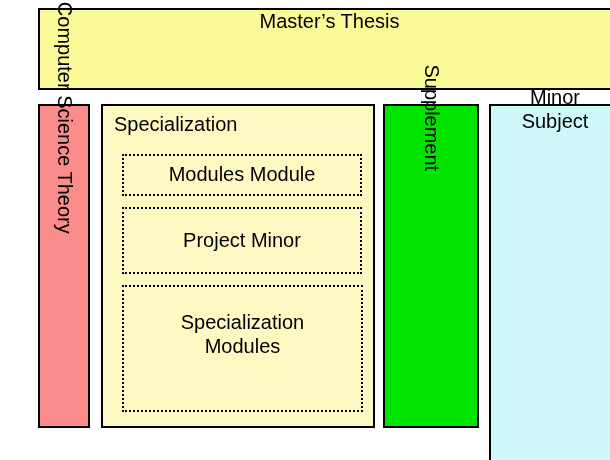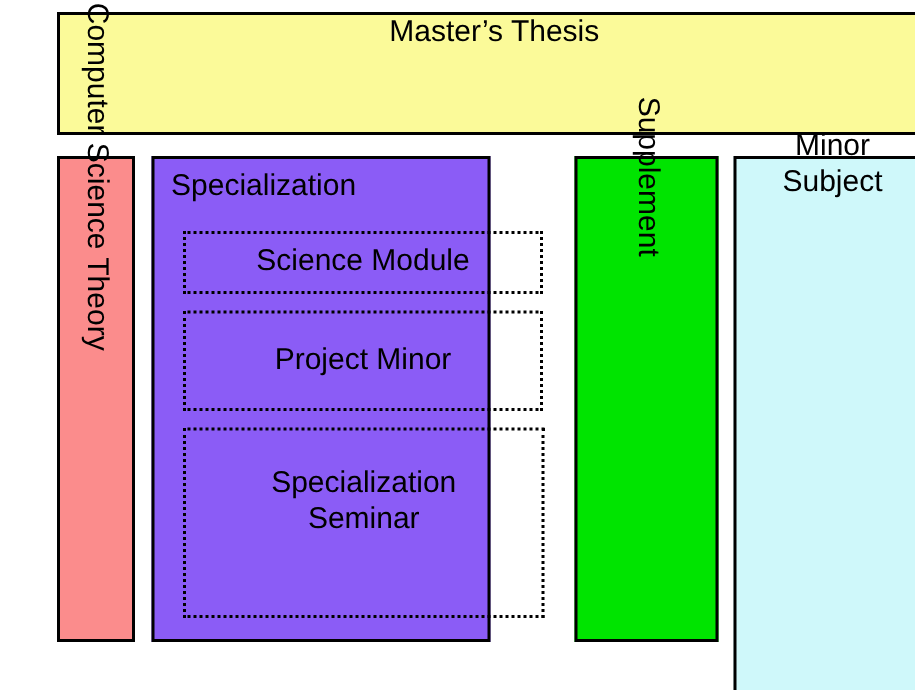--- a/index.html
+++ b/index.html
@@ -36,22 +36,22 @@
   }
   
   .box.cstheory {
     left: 10px; top: 104px;
     width: 52px; height: 324px;
     background: #FB8C8C;
   }
   
   .box.spec {
     left: 73px; top: 104px;
-    width: 226px; height: 324px;
-    background: #8b5cf6;
+    width: 274px; height: 324px;
+    background: #fef9c3;
     display: block;
   }
   .spec-label {
     position: absolute;
     left: 11px; top: 7px;
     font-size: 20px;
     white-space: nowrap;
   }
   .dotted {
     position: absolute;
@@ -115,29 +115,29 @@
   </div>
 
   <div class="box cstheory">
     <span class="vtext">Computer Science Theory</span>
   </div>
 
   <div class="box spec">
     <div class="spec-label">Specialization</div>
 
     <div class="dotted seminar">
-      <span>Science Module</span>
+      <span>Modules Module</span>
     </div>
 
     <div class="dotted project">
       <span>Project Minor</span>
     </div>
 
     <div class="dotted specmod">
-      <span class="wrap-narrow">Specialization Seminar</span>
+      <span class="wrap-narrow">Specialization Modules</span>
     </div>
   </div>
 
   <div class="box supplement">
     <span class="vtext">Supplement</span>
   </div>
 
   <div class="box minor">
     <span class="wrap-narrow">Minor Subject</span>
   </div>

